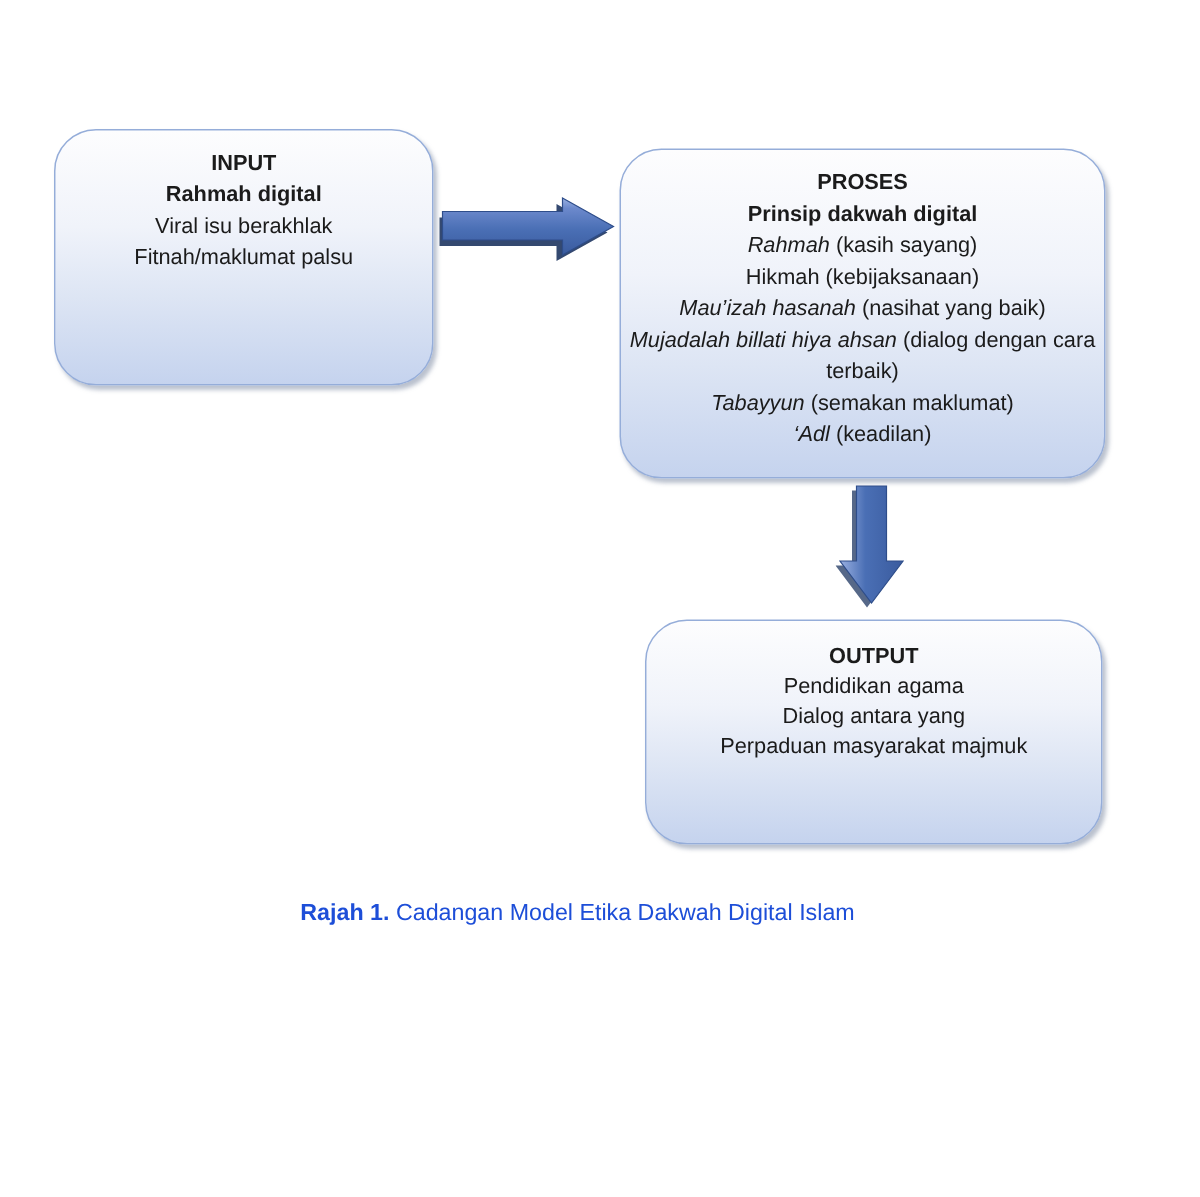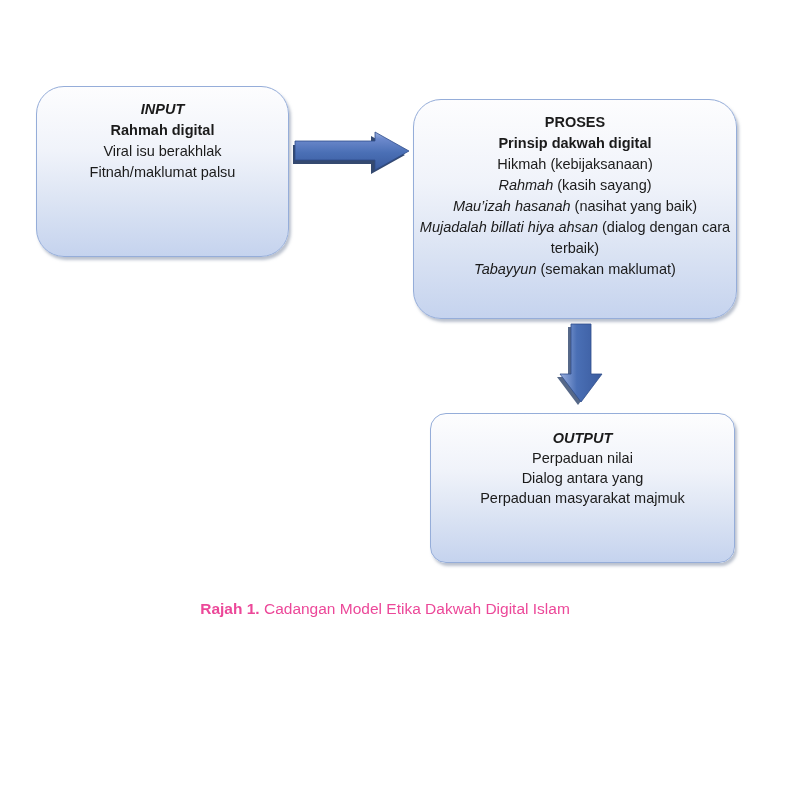--- a/index.html
+++ b/index.html
@@ -22,36 +22,36 @@
     border: 1.4px solid #95add9;
     border-radius: 28px;
     background: linear-gradient(180deg, #fdfdfe 0%, #f0f3fa 38%, #dde5f4 66%, #c5d3ee 100%);
     box-shadow: 2px 3px 3px rgba(130,142,165,0.55);
     text-align: center;
     font-size: 14.5px;
     line-height: 21px;
   }
   .box-input  { left: 36px;  top: 86px;  width: 253px; height: 171px; padding: 12px 8px 0 8px; }
   .box-proses { left: 413px; top: 99px;  width: 324px; height: 220px; padding: 12px 5px 12px 5px; border-radius: 28px; }
-  .box-output { left: 430px; top: 413px; width: 305px; height: 150px; padding: 14px 8px 0 8px; line-height: 20px; border-radius: 16px; }
+  .box-output { left: 430px; top: 413px; width: 305px; height: 150px; padding: 14px 8px 0 8px; line-height: 20px; }
   .box-title   { font-weight: bold; }
-  .title-italic { font-style: italic; }
+  .title-italic { }
   .box-heading { font-weight: bold; }
   .term-italic { font-style: italic; }
   .arrow-svg { position: absolute; }
   .h-arrow { left: 293px; top: 129px; }
   .v-arrow { left: 557px; top: 322px; }
   .caption {
     position: absolute;
     left: 0;
     top: 600px;
     width: 770px;
     text-align: center;
     font-size: 15.5px;
-    color: #ec4899;
+    color: #1d4ed8;
   }
   .caption-label { font-weight: bold; }
 </style>
 </head>
 <body>
 
 <div class="canvas">
 
   <div class="flow-box box-input">
     <div class="box-title title-italic">INPUT</div>
@@ -69,42 +69,43 @@
         <stop offset="1" stop-color="#3a5b9e"></stop>
       </linearGradient>
     </defs>
     <polygon points="2,12 82,12 82,3 116,22 82,41 82,31 2,31" transform="translate(-4,4)" fill="#1e3560" opacity="0.9"></polygon>
     <polygon points="2,12 82,12 82,3 116,22 82,41 82,31 2,31" fill="url(#hgrad)" stroke="#2e4d8a" stroke-width="0.8"></polygon>
   </svg>
 
   <div class="flow-box box-proses">
     <div class="box-title">PROSES</div>
     <div class="box-heading">Prinsip dakwah digital</div>
+    <div><span class="term-italic">Rahmah</span><span> (kasih sayang)</span></div>
     <div><span>Hikmah</span><span> (kebijaksanaan)</span></div>
-    <div><span class="term-italic">Rahmah</span><span> (kasih sayang)</span></div>
     <div><span class="term-italic">Mau’izah hasanah</span><span> (nasihat yang baik)</span></div>
     <div><span class="term-italic">Mujadalah billati hiya ahsan</span><span> (dialog dengan cara terbaik)</span></div>
     <div><span class="term-italic">Tabayyun</span><span> (semakan maklumat)</span></div>
+    <div><span class="term-italic">‘Adl</span><span> (keadilan)</span></div>
   </div>
 
   <svg class="arrow-svg v-arrow" width="48" height="84" viewBox="0 0 48 84">
     <defs>
       <linearGradient id="vgrad" x1="0" y1="0" x2="1" y2="0">
         <stop offset="0" stop-color="#9ab0e0"></stop>
         <stop offset="0.4" stop-color="#4a6fb5"></stop>
         <stop offset="1" stop-color="#3a5b9e"></stop>
       </linearGradient>
     </defs>
     <polygon points="14,2 34,2 34,52 45,52 24,80 3,52 14,52" transform="translate(-3,3)" fill="#1e3560" opacity="0.75"></polygon>
     <polygon points="14,2 34,2 34,52 45,52 24,80 3,52 14,52" fill="url(#vgrad)" stroke="#2e4d8a" stroke-width="0.8"></polygon>
   </svg>
 
   <div class="flow-box box-output">
     <div class="box-title title-italic">OUTPUT</div>
-    <div>Perpaduan nilai</div>
+    <div>Pendidikan agama</div>
     <div>Dialog antara yang</div>
     <div>Perpaduan masyarakat majmuk</div>
   </div>
 
   <div class="caption">
     <span class="caption-label">Rajah 1.</span><span> Cadangan Model Etika Dakwah Digital Islam</span>
   </div>
 
 </div>
 

